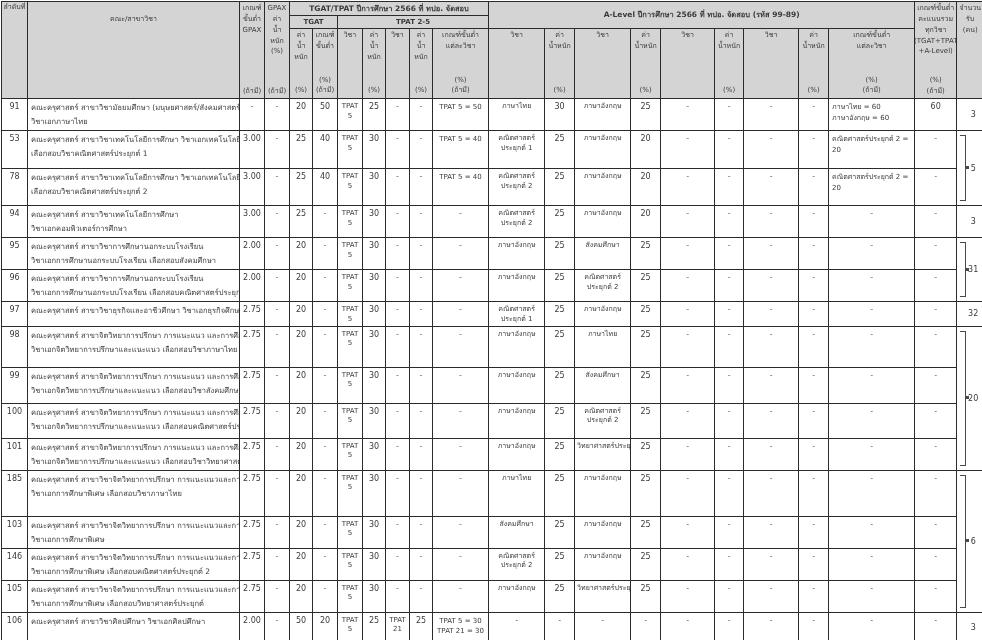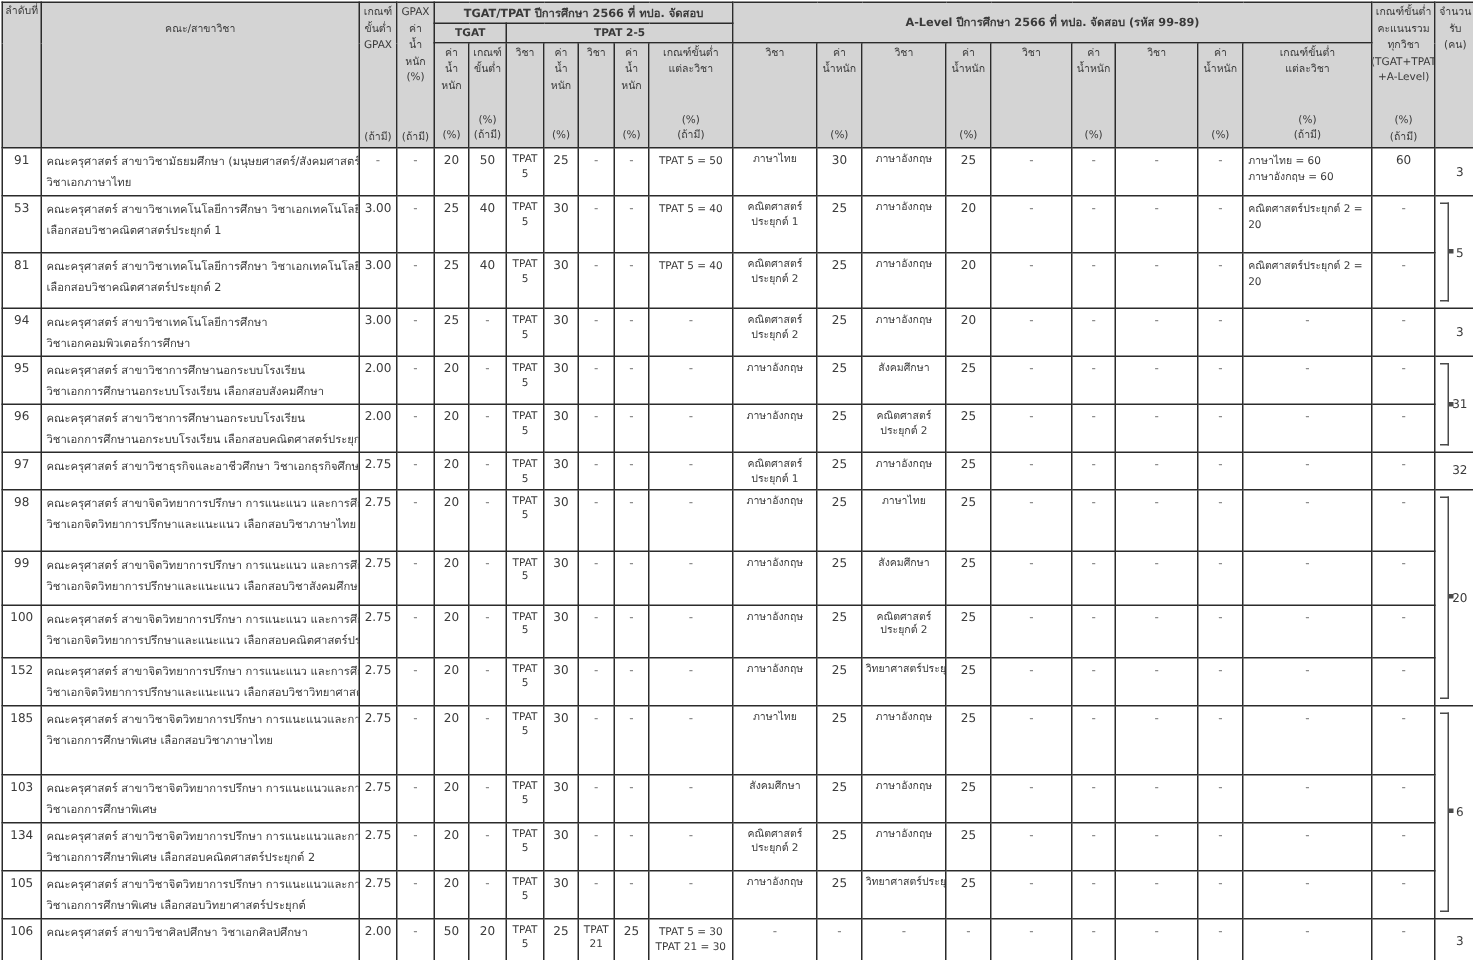--- a/index.html
+++ b/index.html
@@ -246,21 +246,21 @@
           <td>20</td>
           <td class="dash">-</td>
           <td class="dash">-</td>
           <td class="dash">-</td>
           <td class="dash">-</td>
           <td class="minl">คณิตศาสตร์ประยุกต์ 2 = 20</td>
           <td class="dash">-</td>
           <td class="cnt" rowspan="2"><div class="brk"></div>5</td>
         </tr>
         <tr style="height: 37px;">
-          <td>81</td>
+          <td>78</td>
           <td class="name">คณะครุศาสตร์ สาขาวิชาเทคโนโลยีการศึกษา วิชาเอกเทคโนโลยีการศึกษา<br>เลือกสอบวิชาคณิตศาสตร์ประยุกต์ 2</td>
           <td>3.00</td>
           <td class="dash">-</td>
           <td>25</td>
           <td>40</td>
           <td class="subj">TPAT 5</td>
           <td>30</td>
           <td class="dash">-</td>
           <td class="dash">-</td>
           <td class="minc">TPAT 5 = 40</td>
@@ -434,21 +434,21 @@
           <td class="subj">คณิตศาสตร์ประยุกต์ 2</td>
           <td>25</td>
           <td class="dash">-</td>
           <td class="dash">-</td>
           <td class="dash">-</td>
           <td class="dash">-</td>
           <td class="dash">-</td>
           <td class="dash">-</td>
         </tr>
         <tr style="height: 25px;">
-          <td>152</td>
+          <td>101</td>
           <td class="name">คณะครุศาสตร์ สาขาจิตวิทยาการปรึกษา การแนะแนว และการศึกษาพิเศษ<br>วิชาเอกจิตวิทยาการปรึกษาและแนะแนว เลือกสอบวิชาวิทยาศาสตร์ประยุกต์</td>
           <td>2.75</td>
           <td class="dash">-</td>
           <td>20</td>
           <td class="dash">-</td>
           <td class="subj">TPAT 5</td>
           <td>30</td>
           <td class="dash">-</td>
           <td class="dash">-</td>
           <td class="dash">-</td>
@@ -504,21 +504,21 @@
           <td class="subj">ภาษาอังกฤษ</td>
           <td>25</td>
           <td class="dash">-</td>
           <td class="dash">-</td>
           <td class="dash">-</td>
           <td class="dash">-</td>
           <td class="dash">-</td>
           <td class="dash">-</td>
         </tr>
         <tr style="height: 28px;">
-          <td>134</td>
+          <td>146</td>
           <td class="name">คณะครุศาสตร์ สาขาวิชาจิตวิทยาการปรึกษา การแนะแนวและการศึกษาพิเศษ<br>วิชาเอกการศึกษาพิเศษ เลือกสอบคณิตศาสตร์ประยุกต์ 2</td>
           <td>2.75</td>
           <td class="dash">-</td>
           <td>20</td>
           <td class="dash">-</td>
           <td class="subj">TPAT 5</td>
           <td>30</td>
           <td class="dash">-</td>
           <td class="dash">-</td>
           <td class="dash">-</td>

